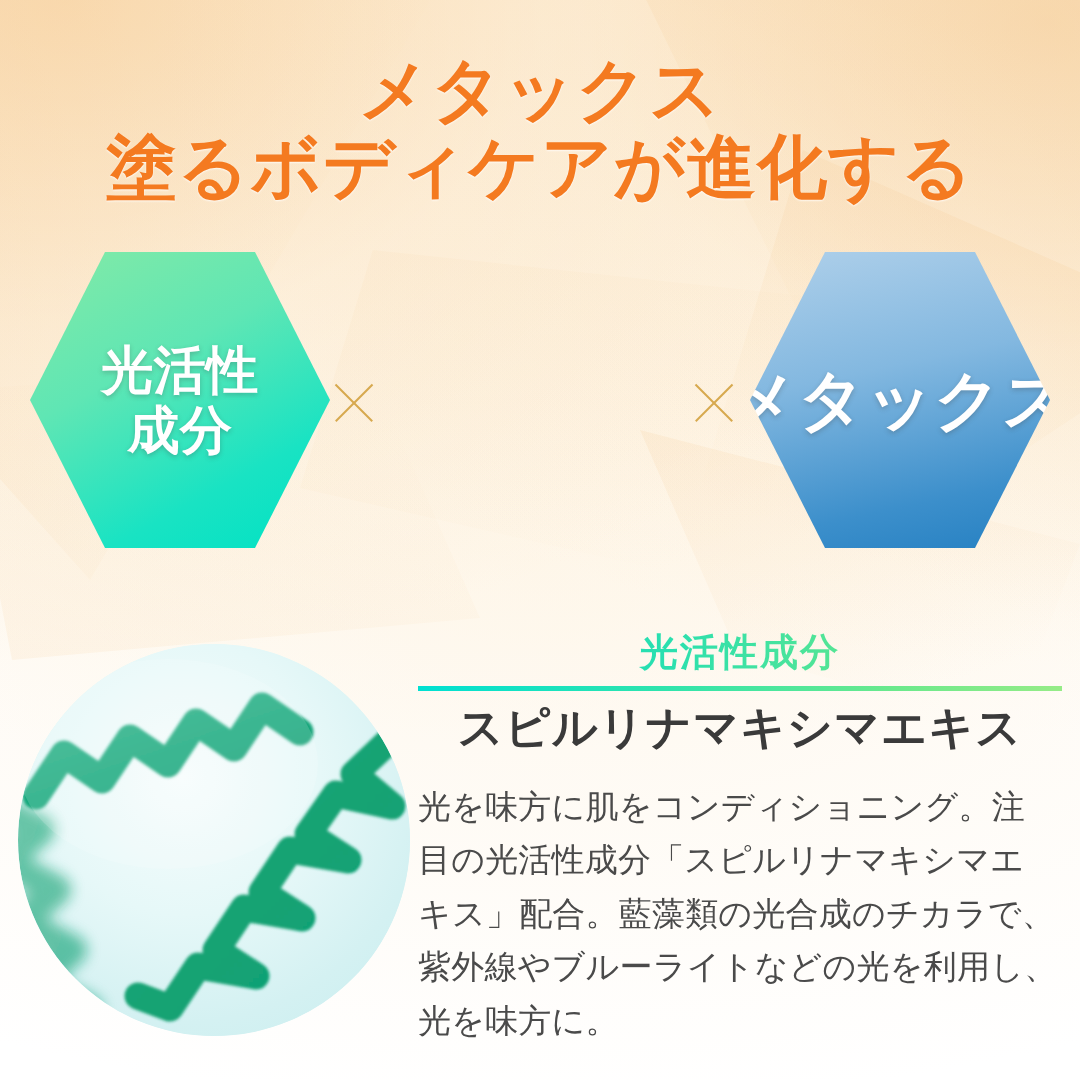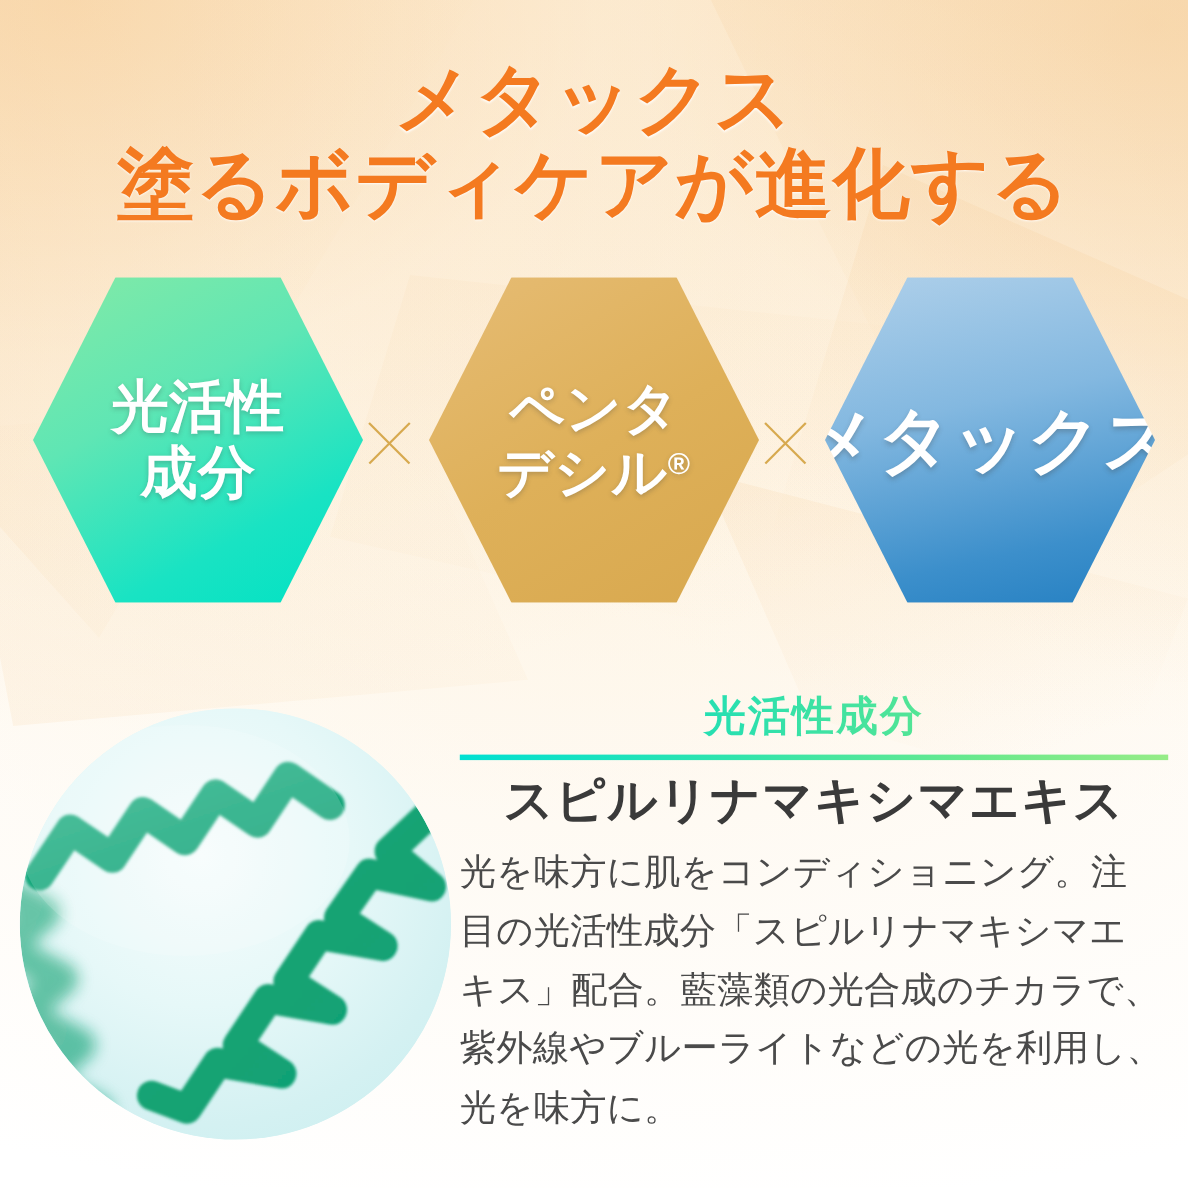--- a/index.html
+++ b/index.html
@@ -156,21 +156,21 @@
     margin:6px 0 10px 0;
   }
 
   .info-subheading {
     font-size:45px; font-weight:bold; color:#3A3A3A;
     text-align:center; letter-spacing:1px; line-height:1.18;
     white-space:nowrap;
   }
 
   .info-body {
-    margin-top:12px;
+    margin-top:26px;
     font-size:33px; color:#4A4A4A; line-height:1.62;
     letter-spacing:0.2px;
   }
   .info-body .body-line { display:block; white-space:nowrap; }
 </style>
 </head>
 <body>
 
 <div id="stage">
 
@@ -193,26 +193,20 @@
 
     <div class="hex hex-1">
       <span class="hex-label">
         <span class="hex-line">光活性</span>
         <span class="hex-line">成分</span>
       </span>
     </div>
 
     <div class="hex-x hex-x-1"></div>
 
-    <div class="hex hex-2">
-      <span class="hex-label">
-        <span class="hex-line">ペンタ</span>
-        <span class="hex-line"><span>デシル</span><span class="reg-mark">®</span></span>
-      </span>
-    </div>
 
     <div class="hex-x hex-x-2"></div>
 
     <div class="hex hex-3">
       <span class="hex-label">
         <span class="hex-line">メタックス</span>
       </span>
     </div>
 
   </div>

